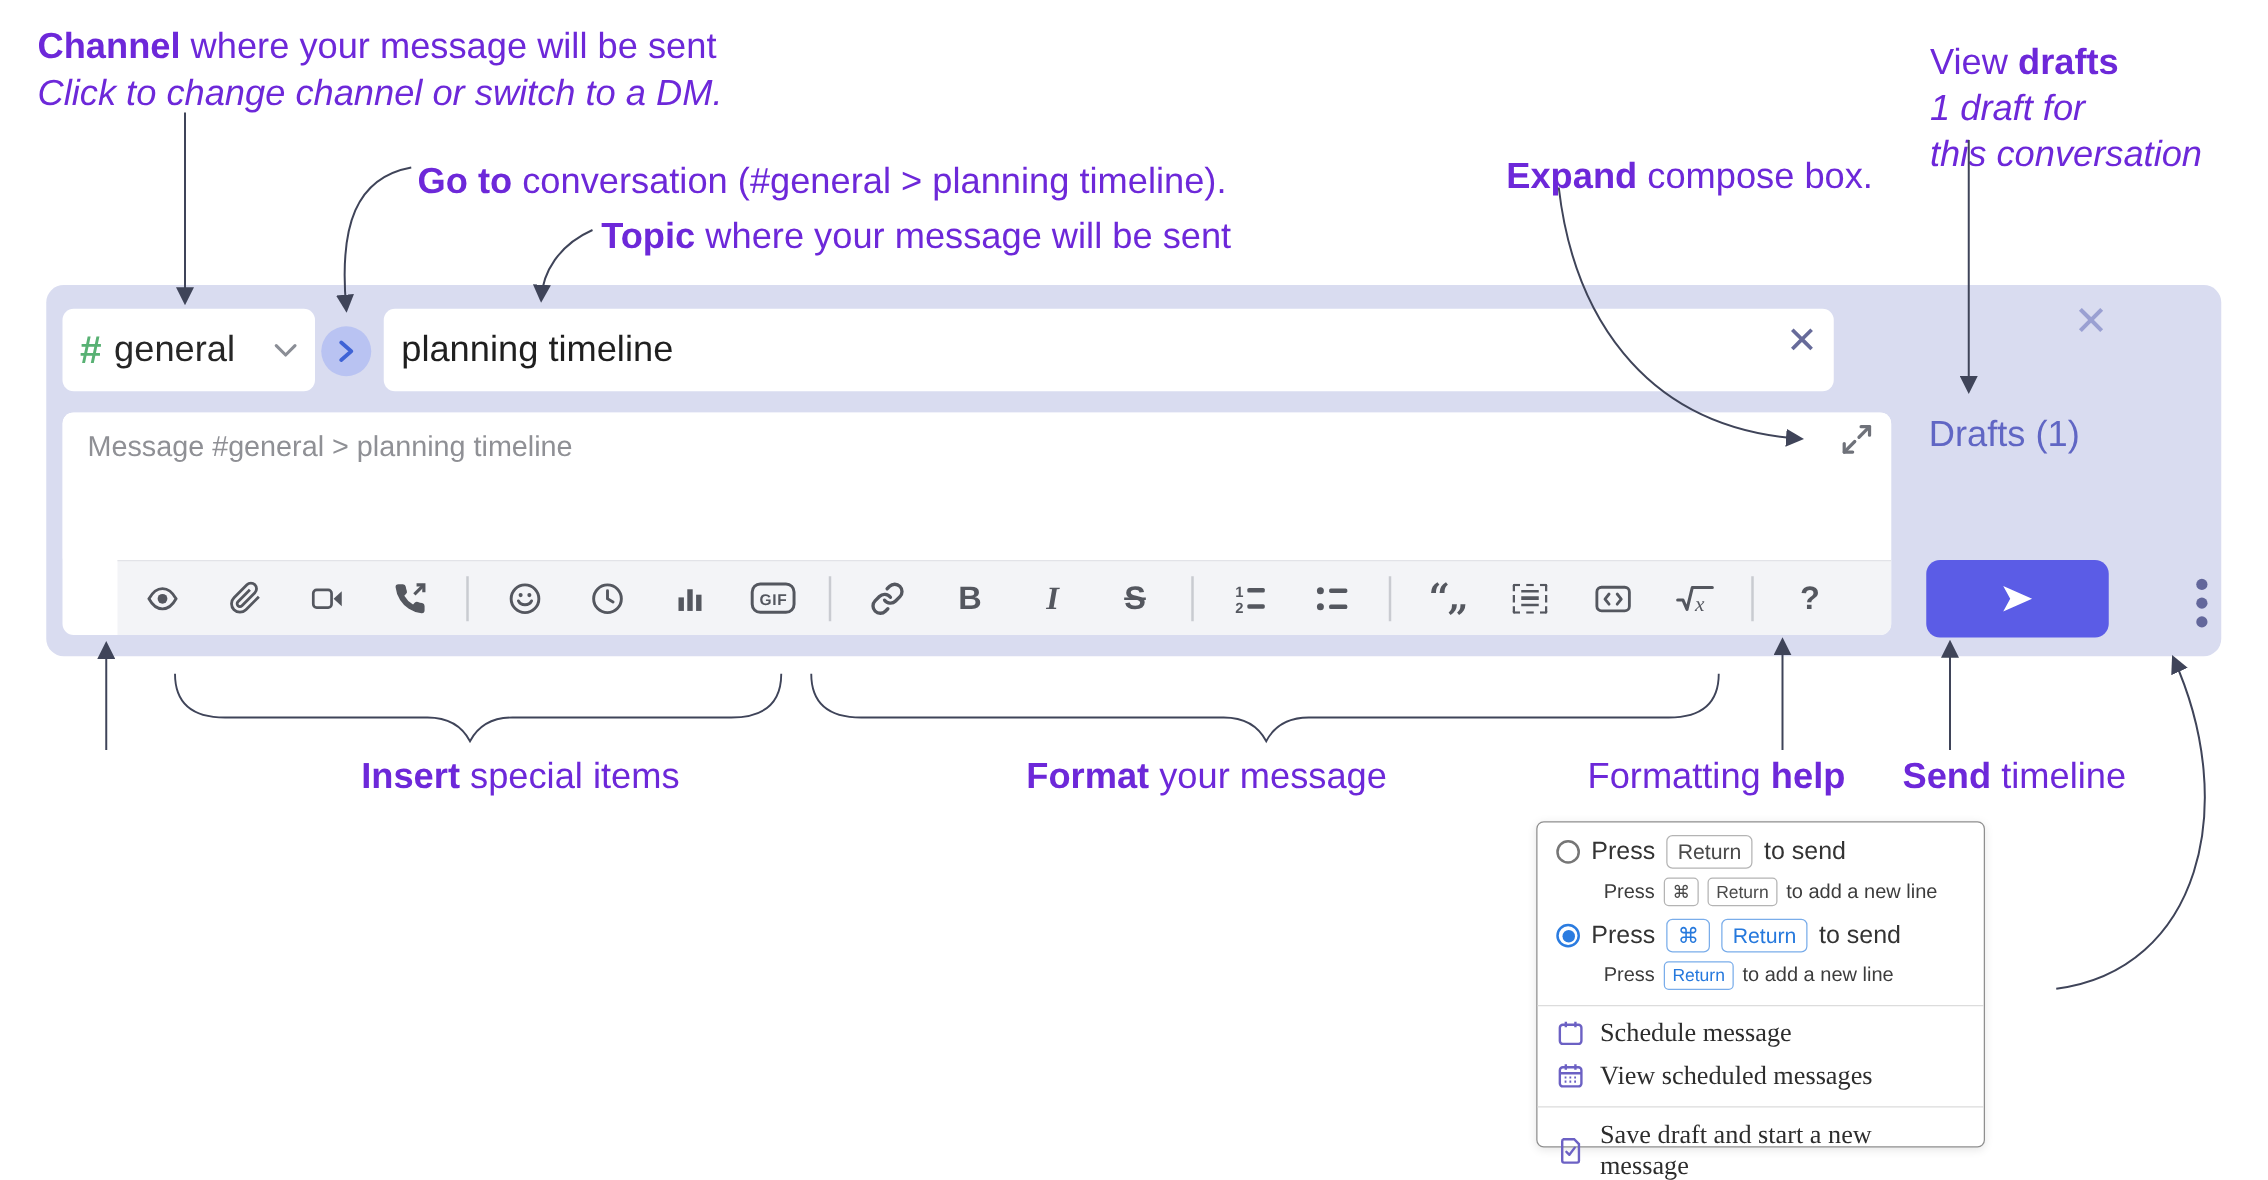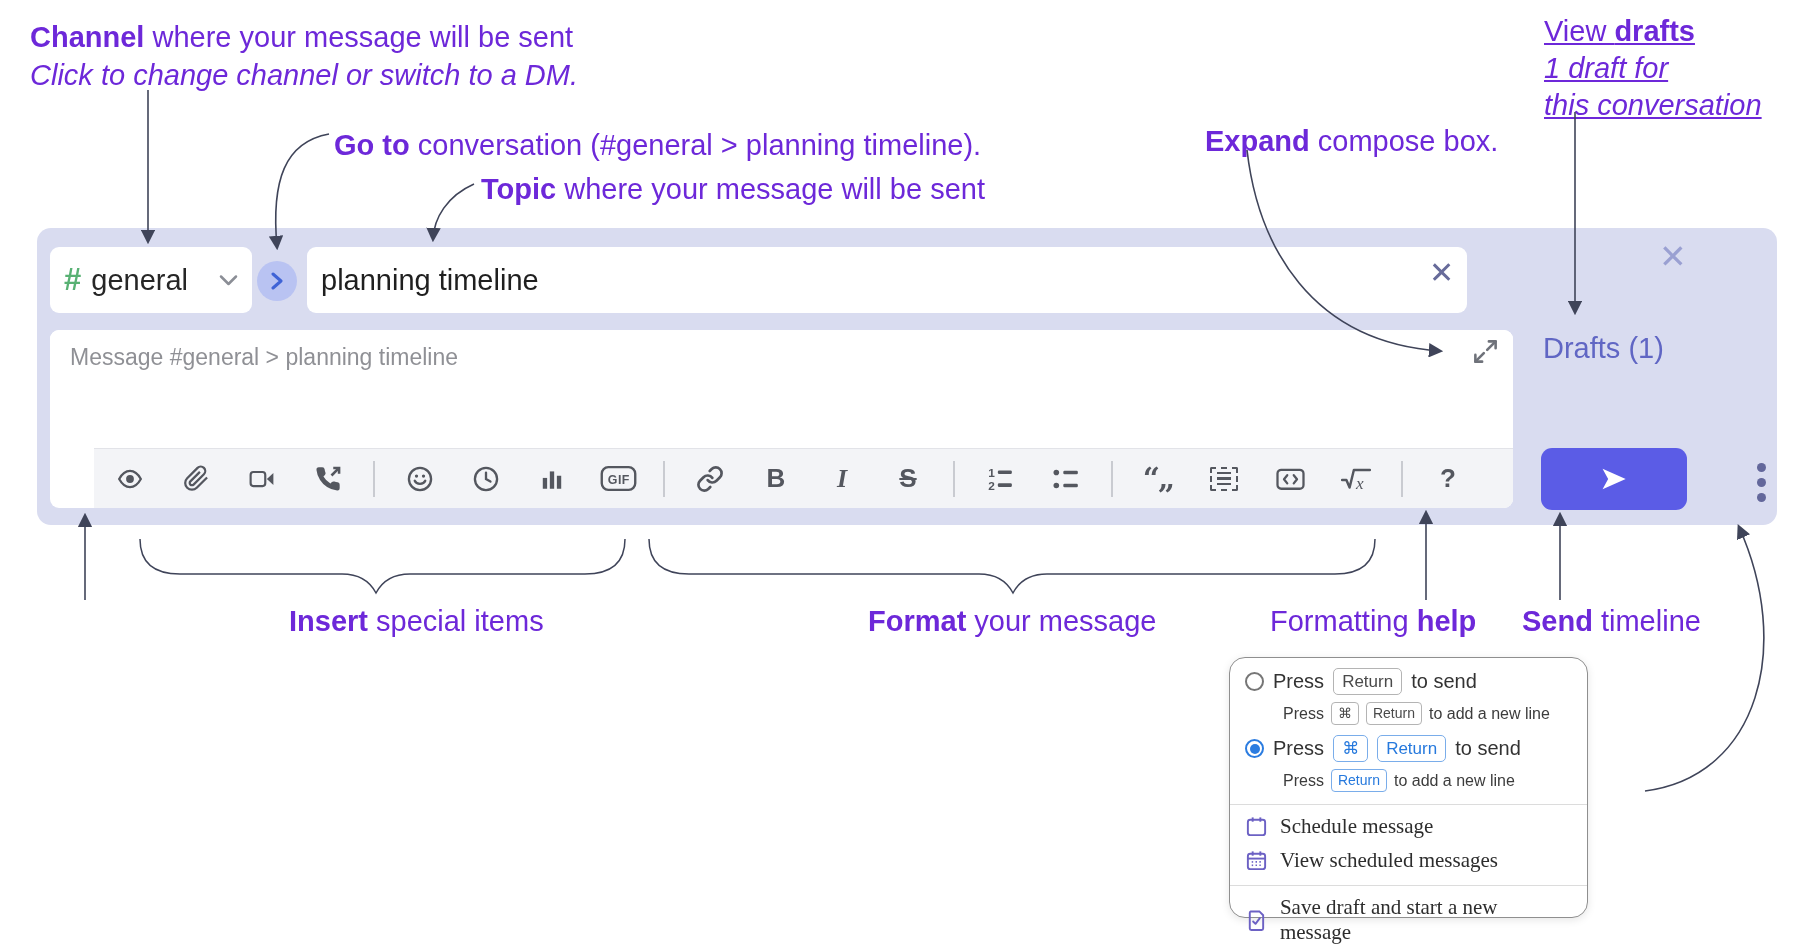--- a/index.html
+++ b/index.html
@@ -61,21 +61,21 @@
   #drafts-link{position:absolute;left:1506px;top:104px;font-size:29px;color:#6066c4;
                text-decoration:none;cursor:pointer;}
   #send-btn{position:absolute;left:1504px;top:220px;width:146px;height:62px;background:#5b5ce6;
             border:none;border-radius:11px;display:flex;align-items:center;justify-content:center;cursor:pointer;}
   #ellipsis-btn{position:absolute;left:1702px;top:230px;width:44px;height:48px;background:none;border:none;
                 display:flex;flex-direction:column;align-items:center;justify-content:center;gap:6px;cursor:pointer;}
   #ellipsis-btn i{width:9px;height:9px;border-radius:50%;background:#63679b;}
 
   
   #popup{position:absolute;left:1229px;top:657px;width:359px;height:261px;background:#fff;
-         border:1.5px solid #8f8f8f;border-radius:16px;box-sizing:border-box;z-index:6;
+         border:1.5px solid #8f8f8f;border-radius:6px;box-sizing:border-box;z-index:6;
          box-shadow:0 2px 8px rgba(0,0,0,0.10);}
   .opt{display:flex;align-items:center;gap:9px;padding:10px 14px 0 15px;font-size:20px;color:#333;cursor:pointer;}
   .sub{display:flex;align-items:center;gap:7px;padding:7px 14px 0 53px;font-size:16px;color:#3c3c3c;}
   .radio{width:19px;height:19px;border:2px solid #767676;border-radius:50%;box-sizing:border-box;flex:none;}
   .radio.sel{border-color:#2b7ce0;position:relative;}
   .radio.sel::after{content:"";position:absolute;inset:2.5px;background:#2b7ce0;border-radius:50%;}
   .kbd{border:1.2px solid #b4b4b4;border-radius:5px;padding:0 8px;font-size:17px;line-height:25px;
        color:#4a4a4a;background:#fff;font-family:"Liberation Sans",sans-serif;}
   .kbd.small{font-size:14px;line-height:21px;padding:0 6px;border-radius:4px;}
   .kbd.blue{border-color:#7aadea;color:#2679dd;}
@@ -118,21 +118,21 @@
   </div>
 
   <div class="ann" style="left:481px;top:170px;">
     <span class="b">Topic</span><span> where your message will be sent</span>
   </div>
 
   <div class="ann" style="left:1205px;top:122px;">
     <span class="b">Expand</span><span> compose box.</span>
   </div>
 
-  <div class="ann" style="left:1544px;top:13px;line-height:37px;text-decoration:underline;">
+  <div class="ann" style="left:1544px;top:32px;line-height:37px;">
     <div><span>View </span><span class="b">drafts</span></div>
     <div class="i">1 draft for</div>
     <div class="i">this conversation</div>
   </div>
 
   <div id="panel">
 
     <div id="channel-btn">
       <span class="hash">#</span>
       <span id="channel-name">general</span>
@@ -304,21 +304,21 @@
         <i></i>
         <i></i>
     </button>
   </div>
 
 
   <div class="ann" style="left:252px;top:602px;margin-left:37px;">
     <span class="b">Insert</span><span> special items</span>
   </div>
 
-  <div class="ann" style="left:868px;top:602px;">
+  <div class="ann" style="left:821px;top:602px;">
     <span class="b">Format</span><span> your message</span>
   </div>
 
   <div class="ann" style="left:1270px;top:602px;">
     <span>Formatting </span><span class="b">help</span>
   </div>
 
   <div class="ann" style="left:1522px;top:602px;">
     <span class="b">Send</span><span> timeline</span>
   </div>

